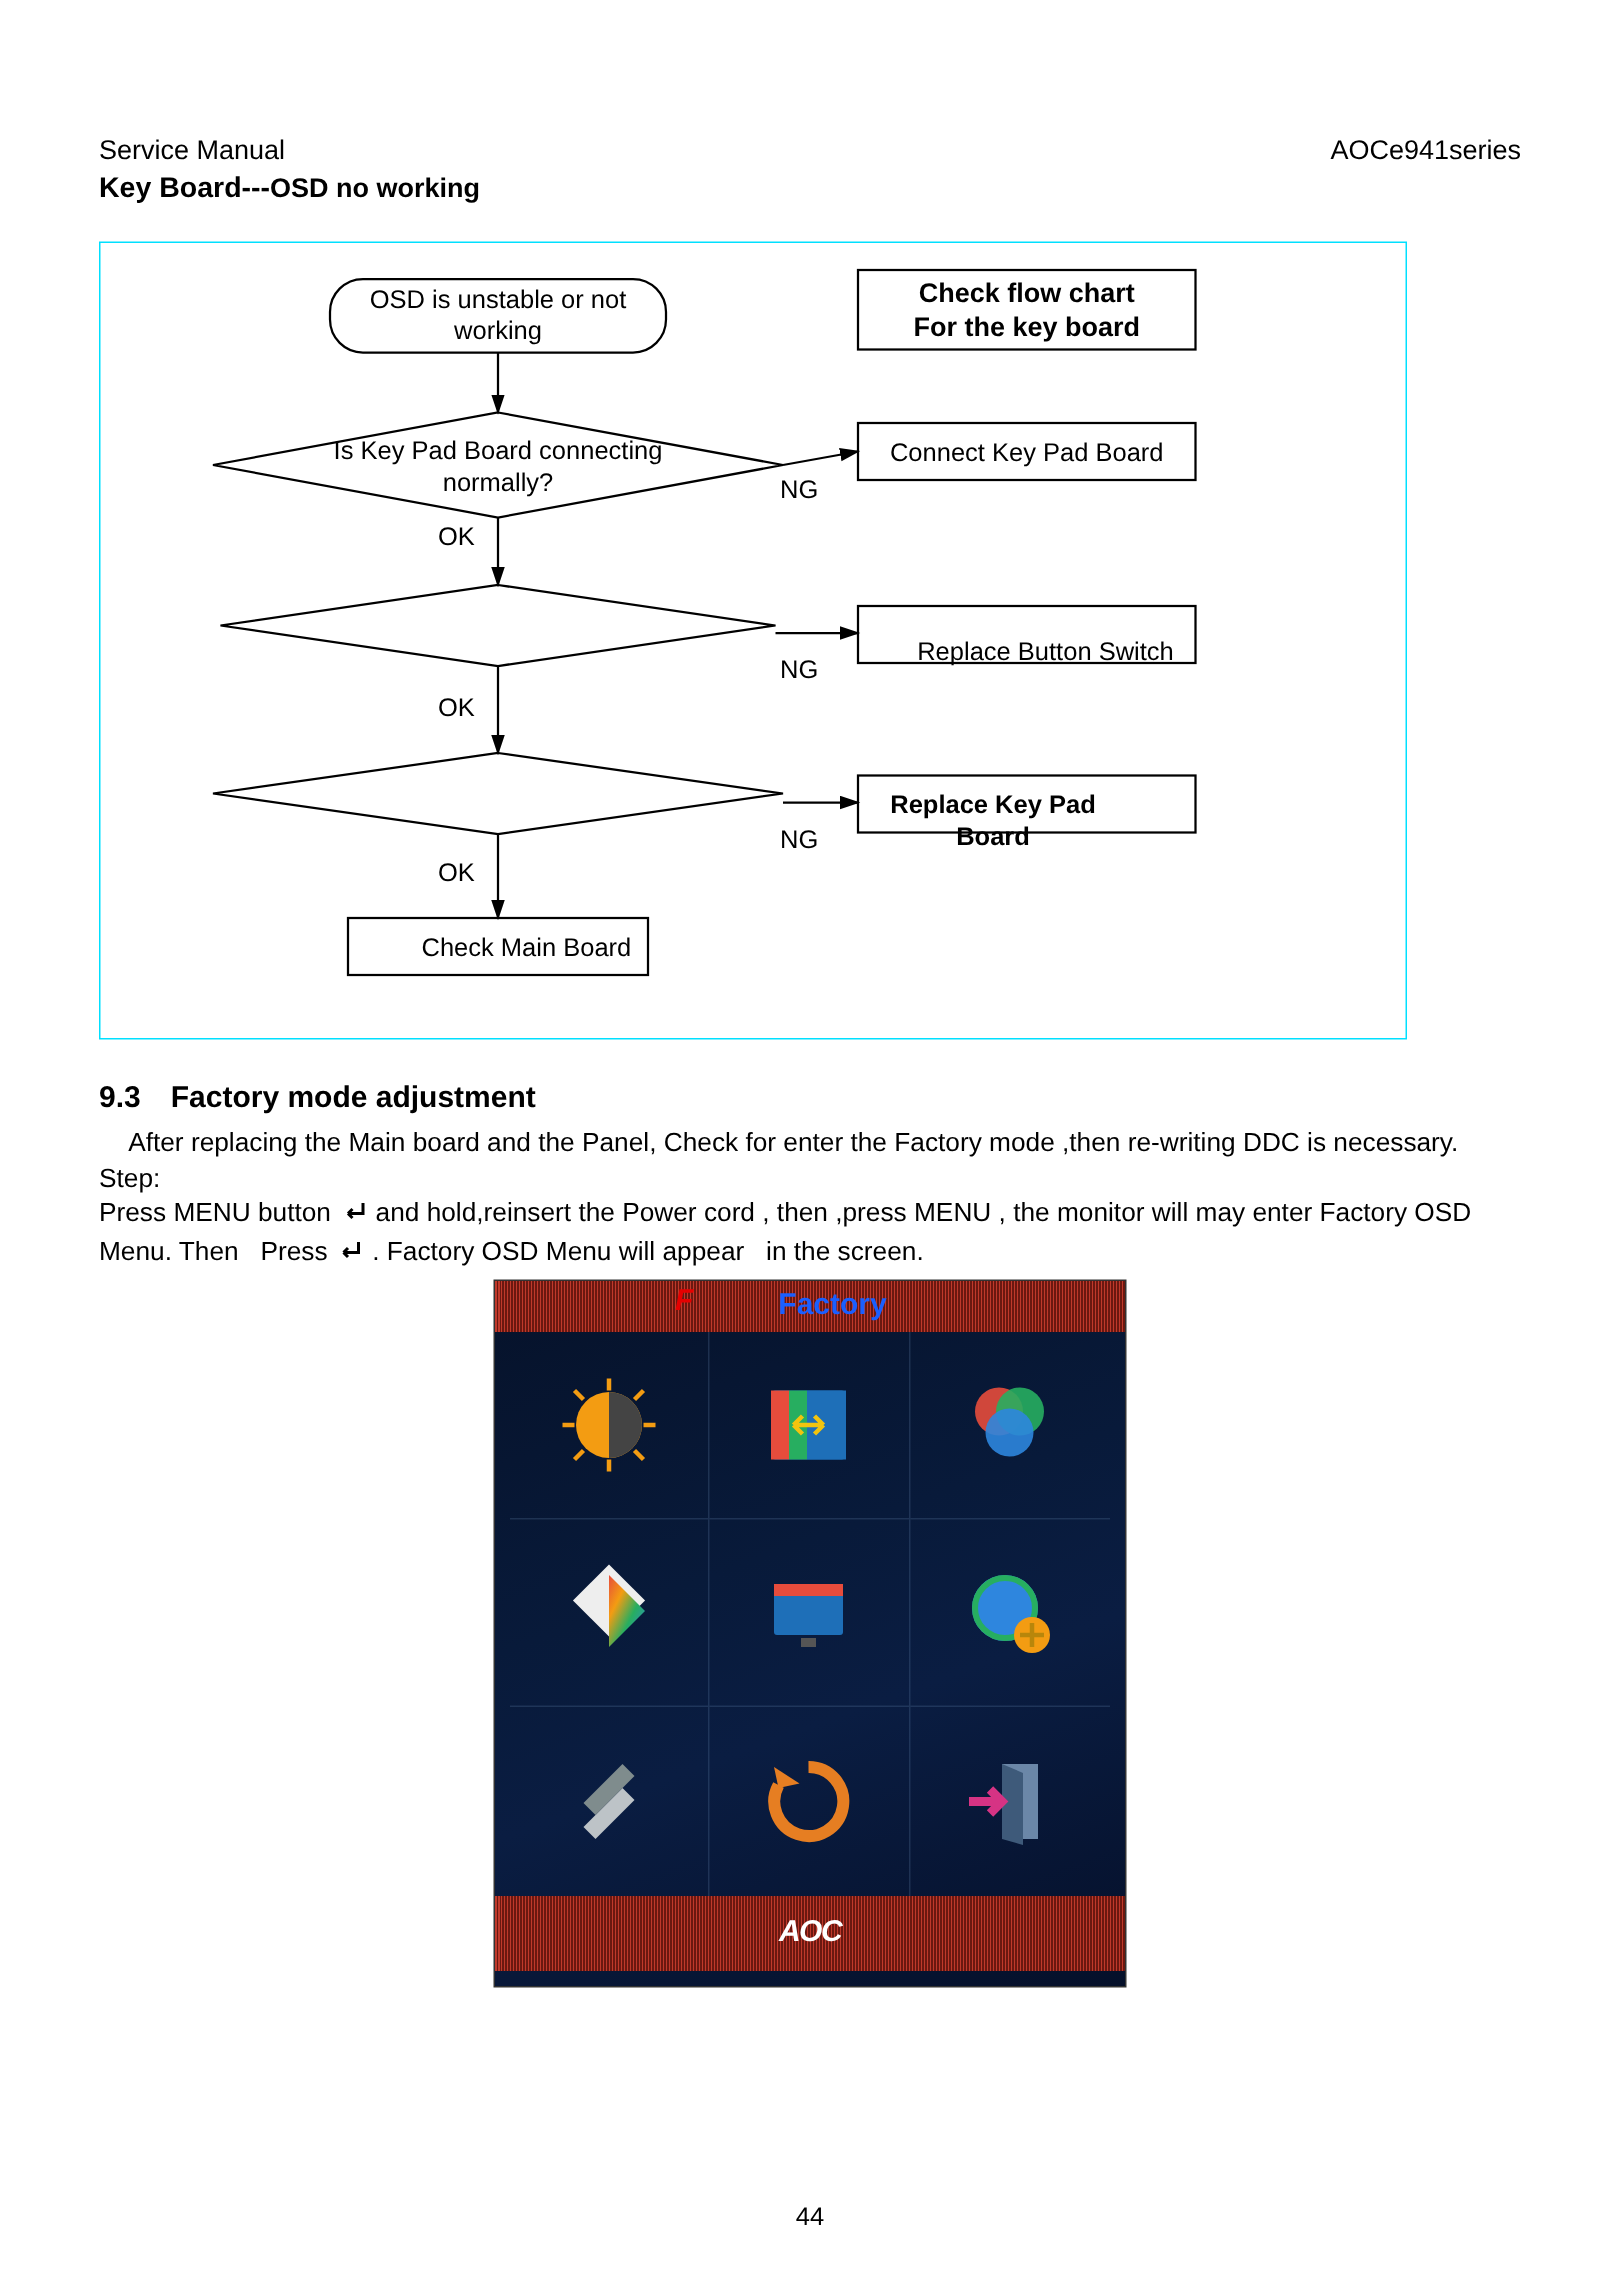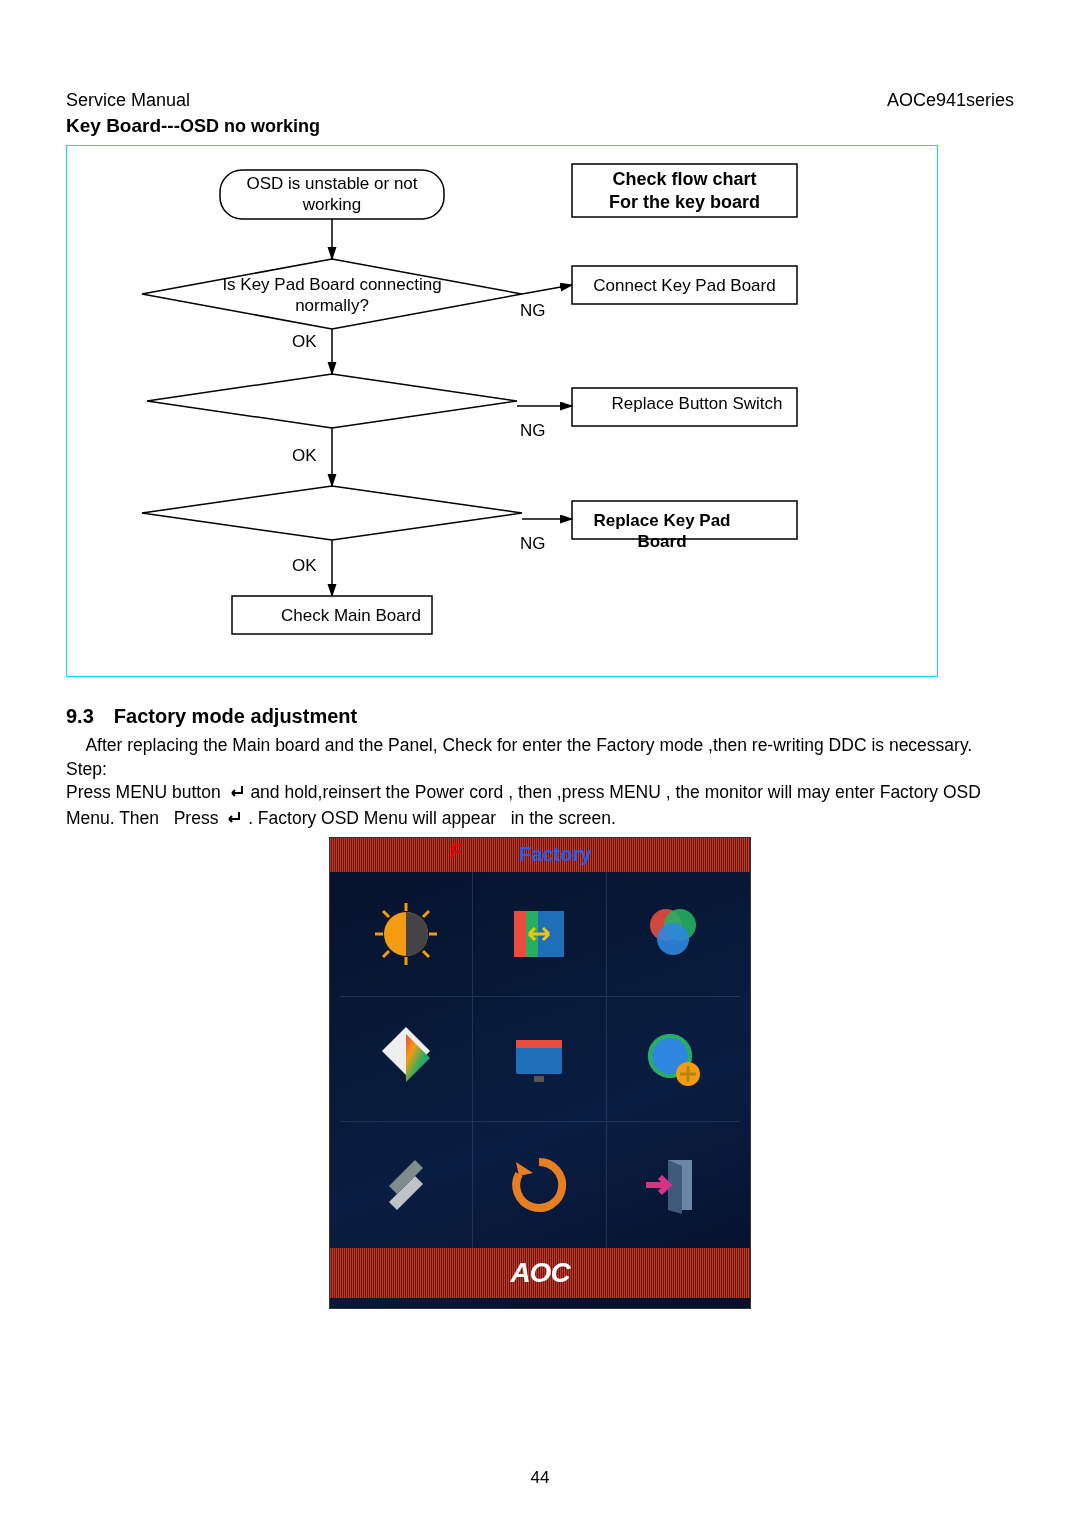--- a/index.html
+++ b/index.html
@@ -19,21 +19,21 @@
   }
   .header-row {
     display: flex;
     justify-content: space-between;
     font-size: 18px;
     margin-bottom: 4px;
   }
   .section-title {
     font-size: 19px;
     font-weight: bold;
-    margin-bottom: 8px;
+    margin-bottom: 24px;
   }
   .section-title .light {
     font-weight: bold;
     font-size: 18px;
   }
   .flow-box {
     border: 1px solid #00e0ff;
     width: 870px;
     height: 530px;
     position: relative;
@@ -116,21 +116,21 @@
   .osd-cell:nth-child(3n){border-right:none;}
   .osd-cell:nth-last-child(-n+3){border-bottom:none;}
   .osd-bottom {
     height: 50px;
     background: repeating-linear-gradient(90deg,#c0392b 0 1px,#6b1810 1px 2px);
     display:flex;align-items:center;justify-content:center;
   }
   .aoc-logo {
     font-style: italic;
     font-weight: 900;
-    font-size: 28px;
+    font-size: 20px;
     color:#fff;
     letter-spacing: -1px;
     text-align: right;
   }
   .page-number {
     position:absolute;
     bottom: 40px;
     left: 0; right: 0;
     text-align:center;
     font-size: 17px;
@@ -186,21 +186,21 @@
     <div class="title-box-text" style="left:505px;top:22px;width:225px;">
       <span>Check flow chart</span><br>
       <span>For the key board</span>
     </div>
     <div class="node-label" style="left:153px;top:27px;width:224px;white-space:pre-line;">OSD is unstable or not
 working</div>
     <div class="node-label" style="left:95px;top:128px;width:340px;white-space:pre-line;">Is Key Pad Board connecting
 normally?</div>
     <div class="node-label" style="left:165px;top:459px;width:200px;text-align:left;padding-left:10px;margin-left:39px;">Check Main Board</div>
     <div class="node-label" style="left:505px;top:129px;width:225px;">Connect Key Pad Board</div>
-    <div class="node-label" style="left:505px;top:247px;width:250px;">Replace Button Switch</div>
+    <div class="node-label" style="left:505px;top:262px;width:250px;">Replace Button Switch</div>
     <div class="node-label" style="left:505px;top:364px;width:180px;font-weight:bold;">Replace Key Pad Board</div>
 
     <div class="small-label" style="left:225px;top:186px;">OK</div>
     <div class="small-label" style="left:225px;top:300px;">OK</div>
     <div class="small-label" style="left:225px;top:410px;">OK</div>
 
     <div class="small-label" style="left:453px;top:155px;">NG</div>
     <div class="small-label" style="left:453px;top:275px;">NG</div>
     <div class="small-label" style="left:453px;top:388px;">NG</div>
   </div>

